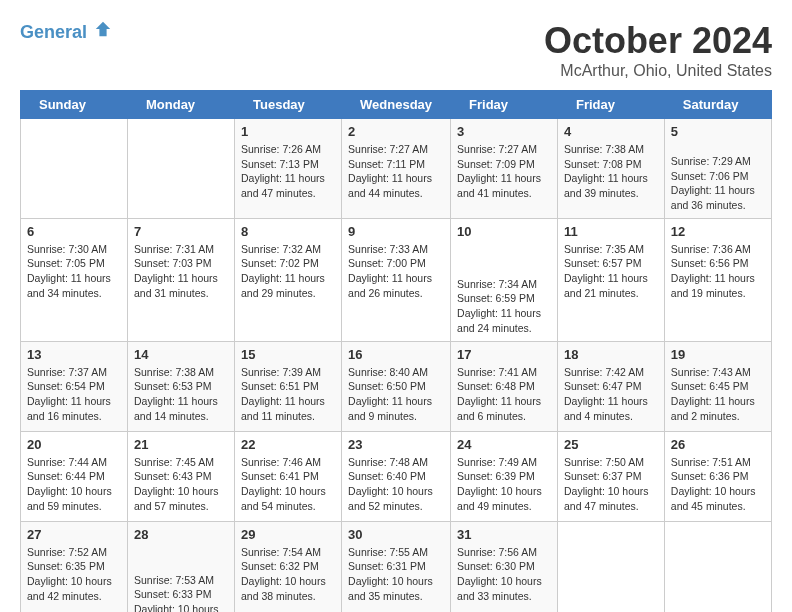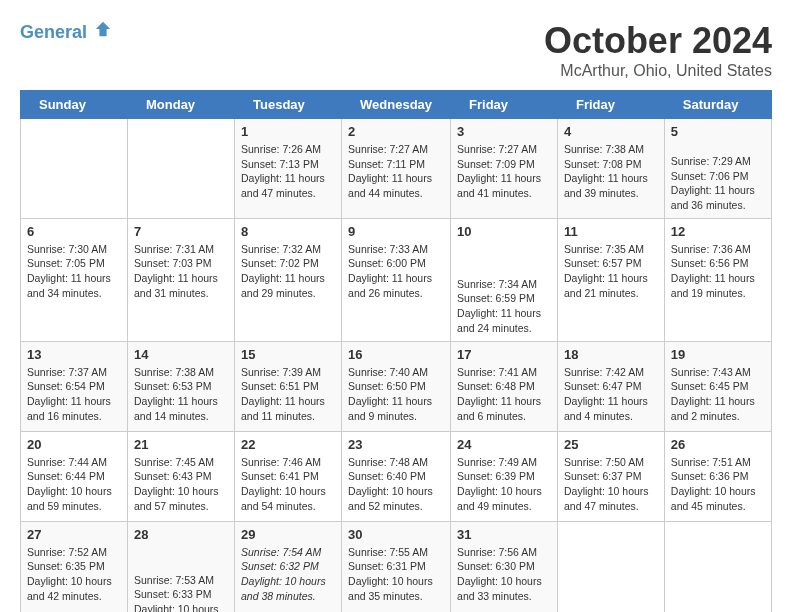--- a/index.html
+++ b/index.html
@@ -173,21 +173,21 @@
         </td>
         <td>
           <div class="day-num">8</div>
           <div class="cell-content" style="white-space: pre-wrap;">Sunrise: 7:32 AM
 Sunset: 7:02 PM
 Daylight: 11 hours and 29 minutes.</div>
         </td>
         <td>
           <div class="day-num">9</div>
           <div class="cell-content" style="white-space: pre-wrap;">Sunrise: 7:33 AM
-Sunset: 6:00 PM
+Sunset: 7:00 PM
 Daylight: 11 hours and 26 minutes.</div>
         </td>
         <td>
           <div class="day-num">10</div>
           <div class="cell-content" style="white-space: pre-wrap; margin-top: 38px;">Sunrise: 7:34 AM
 Sunset: 6:59 PM
 Daylight: 11 hours and 24 minutes.</div>
         </td>
         <td>
           <div class="day-num">11</div>
@@ -216,21 +216,21 @@
 Daylight: 11 hours and 14 minutes.</div>
         </td>
         <td>
           <div class="day-num">15</div>
           <div class="cell-content" style="white-space: pre-wrap;">Sunrise: 7:39 AM
 Sunset: 6:51 PM
 Daylight: 11 hours and 11 minutes.</div>
         </td>
         <td>
           <div class="day-num">16</div>
-          <div class="cell-content" style="white-space: pre-wrap;">Sunrise: 7:40 AM
+          <div class="cell-content" style="white-space: pre-wrap;">Sunrise: 8:40 AM
 Sunset: 6:50 PM
 Daylight: 11 hours and 9 minutes.</div>
         </td>
         <td>
           <div class="day-num">17</div>
           <div class="cell-content" style="white-space: pre-wrap;">Sunrise: 7:41 AM
 Sunset: 6:48 PM
 Daylight: 11 hours and 6 minutes.</div>
         </td>
         <td>
@@ -298,21 +298,21 @@
 Daylight: 10 hours and 42 minutes.</div>
         </td>
         <td>
           <div class="day-num">28</div>
           <div class="cell-content" style="white-space: pre-wrap; margin-top: 31px;">Sunrise: 7:53 AM
 Sunset: 6:33 PM
 Daylight: 10 hours and 40 minutes.</div>
         </td>
         <td>
           <div class="day-num">29</div>
-          <div class="cell-content" style="white-space: pre-wrap; font-style: italic;">Sunrise: 7:54 AM
+          <div class="cell-content" style="white-space: pre-wrap;">Sunrise: 7:54 AM
 Sunset: 6:32 PM
 Daylight: 10 hours and 38 minutes.</div>
         </td>
         <td>
           <div class="day-num">30</div>
           <div class="cell-content" style="white-space: pre-wrap;">Sunrise: 7:55 AM
 Sunset: 6:31 PM
 Daylight: 10 hours and 35 minutes.</div>
         </td>
         <td>

